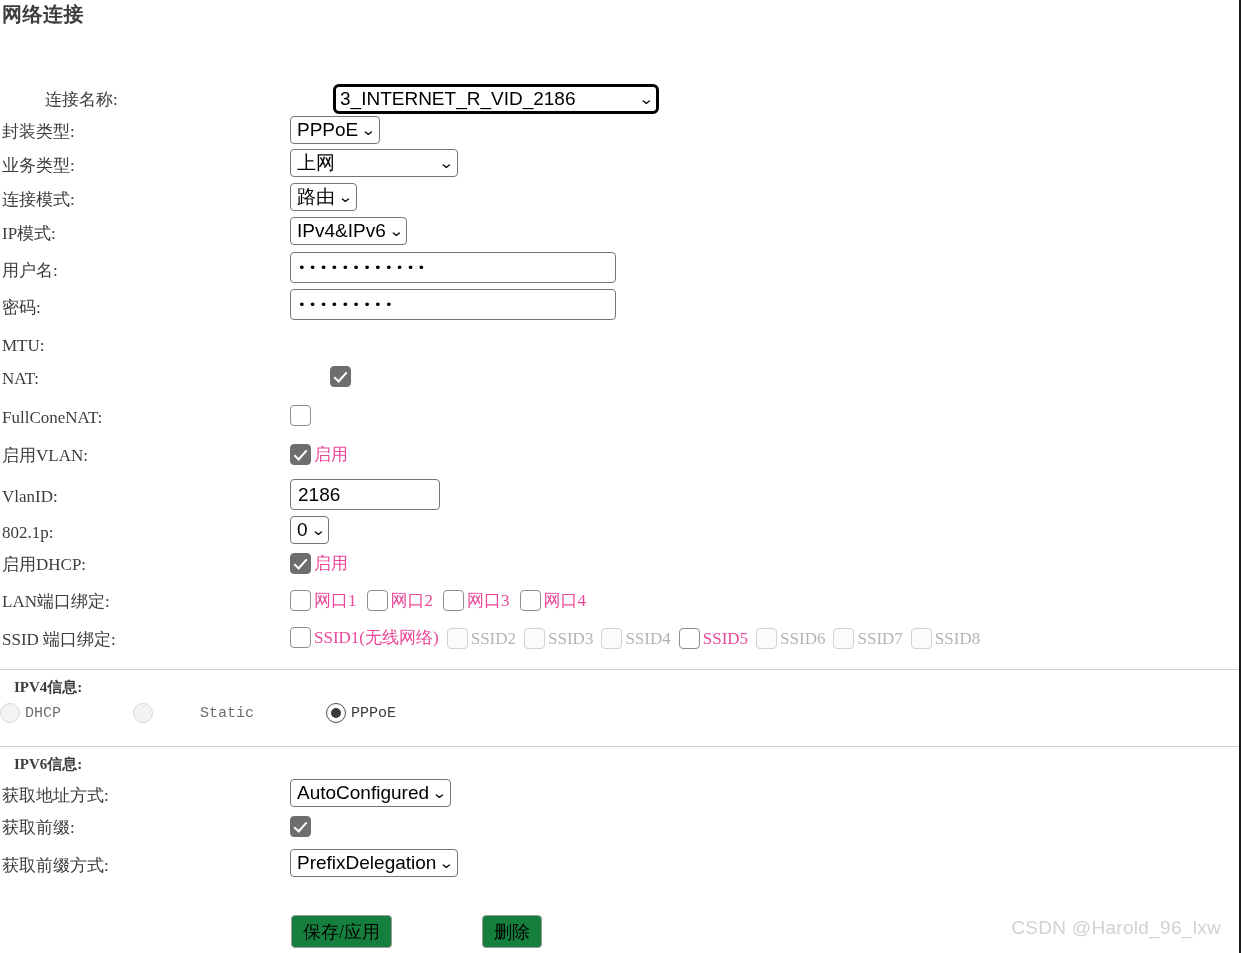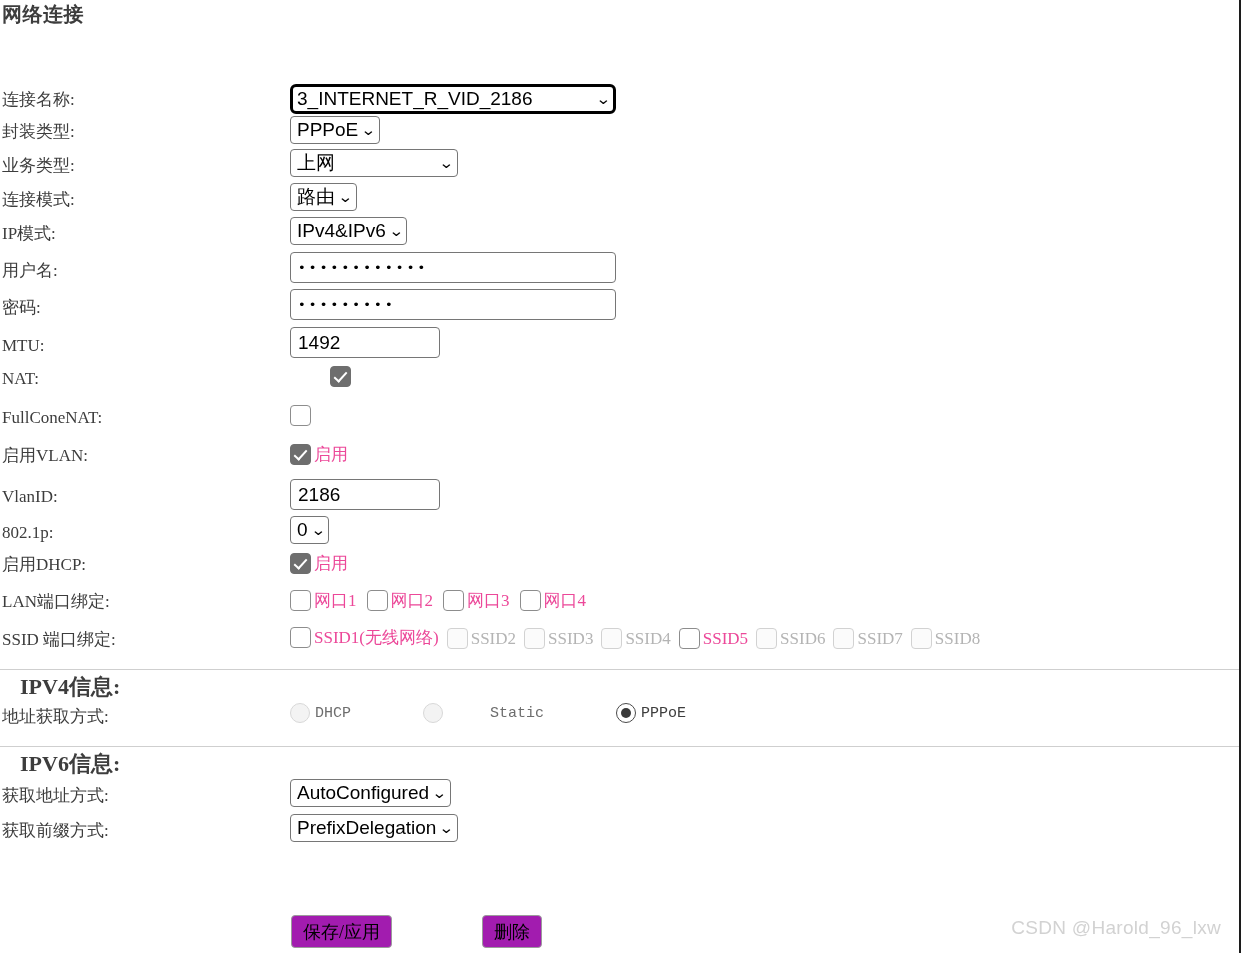--- a/index.html
+++ b/index.html
@@ -197,35 +197,35 @@
   .rd-text.dim { color: #6d6d6d; }
   .rditem { display: inline-flex; align-items: center; }
 
   
   .divider {
     border-top: 1px solid #cfcfcf;
     margin: 0;
     width: 1239px;
   }
   .sect-head {
-    font-size: 22px;
+    font-size: 15px;
     font-weight: 700;
     color: #3d3d3d;
-    padding-left: 20px;
+    padding-left: 14px;
     line-height: 22px;
     font-family: "Liberation Serif", "DejaVu Serif", serif;
   }
 
   
   .btnbar { position: absolute; left: 291px; top: 915px; }
   .btn {
     display: inline-flex;
     align-items: center;
     justify-content: center;
-    background: #a21caf;
+    background: #15803d;
     border: 1px solid #9b9b9b;
     border-radius: 4px;
     height: 33px;
     padding: 0 11px;
     font-size: 18px;
     color: #000;
     font-family: "Liberation Serif", "DejaVu Serif", serif;
     cursor: default;
     box-sizing: border-box;
   }
@@ -244,21 +244,21 @@
 </head>
 <body>
 
 <div class="page-frame"></div>
 
 <div class="page-title">网络连接</div>
 
 <div class="form">
 
   <div class="row" style="height:32px;">
-    <div class="lbl" style="padding-top:5px;">连接名称:</div>
+    <div class="lbl" style="padding-top:5px;margin-left:43px;">连接名称:</div>
     <div class="ctl">
       <div class="sel focused conn">
         <span>3_INTERNET_R_VID_2186</span>
         <span class="caret">⌄</span>
       </div>
     </div>
   </div>
 
   <div class="row" style="height:33px;">
     <div class="lbl" style="padding-top:5px;">封装类型:</div>
@@ -313,25 +313,20 @@
     <div class="lbl" style="padding-top:8px;">密码:</div>
     <div class="ctl">
       <div class="inp long">
         <span class="dots">•••••••••</span>
       </div>
     </div>
   </div>
 
   <div class="row" style="height:38px;">
     <div class="lbl" style="padding-top:8px;">MTU:</div>
-    <div class="ctl">
-      <div class="inp short">
-        <span>1492</span>
-      </div>
-    </div>
   </div>
 
   <div class="row" style="height:39px;gap:40px;">
     <div class="lbl" style="padding-top:3px;">NAT:</div>
     <div class="ctl" style="padding-top:1px;">
       <span class="cb checked"></span>
     </div>
   </div>
 
   <div class="row" style="height:38px;">
@@ -442,21 +437,20 @@
           </span>
         </div>
     </div>
   </div>
 
   <div class="divider" style="margin-top:8px;"></div>
 
   <div class="sect-head" style="margin-top:6px;">IPV4信息:</div>
 
   <div class="row" style="height:36px;margin-top:5px;">
-    <div class="lbl" style="padding-top:3px;">地址获取方式:</div>
     <div class="ctl">
       <div class="cbgroup" id="ipv4-radios">
           <span class="rditem" style="margin-right: 72px;">
             <span class="rd disabled"></span>
             <span class="rd-text dim" style="font-family: &quot;Liberation Mono&quot;, &quot;DejaVu Sans Mono&quot;, monospace; font-size: 15px;">DHCP</span>
           </span>
           <span class="rditem" style="margin-right: 72px; gap: 42px;">
             <span class="rd disabled"></span>
             <span class="rd-text dim" style="font-family: &quot;Liberation Mono&quot;, &quot;DejaVu Sans Mono&quot;, monospace; font-size: 15px;">Static</span>
           </span>
@@ -475,20 +469,26 @@
   <div class="row" style="height:35px;margin-top:4px;">
     <div class="lbl" style="padding-top:6px;">获取地址方式:</div>
     <div class="ctl">
       <div class="sel">
         <span>AutoConfigured</span>
         <span class="caret">⌄</span>
       </div>
     </div>
   </div>
 
+  <div class="row" style="height:35px;">
+    <div class="lbl" style="padding-top:3px;">获取前缀:</div>
+    <div class="ctl" style="padding-top:2px;">
+      <span class="cb checked"></span>
+    </div>
+  </div>
 
   <div class="row" style="height:35px;">
     <div class="lbl" style="padding-top:6px;">获取前缀方式:</div>
     <div class="ctl">
       <div class="sel">
         <span>PrefixDelegation</span>
         <span class="caret">⌄</span>
       </div>
     </div>
   </div>

